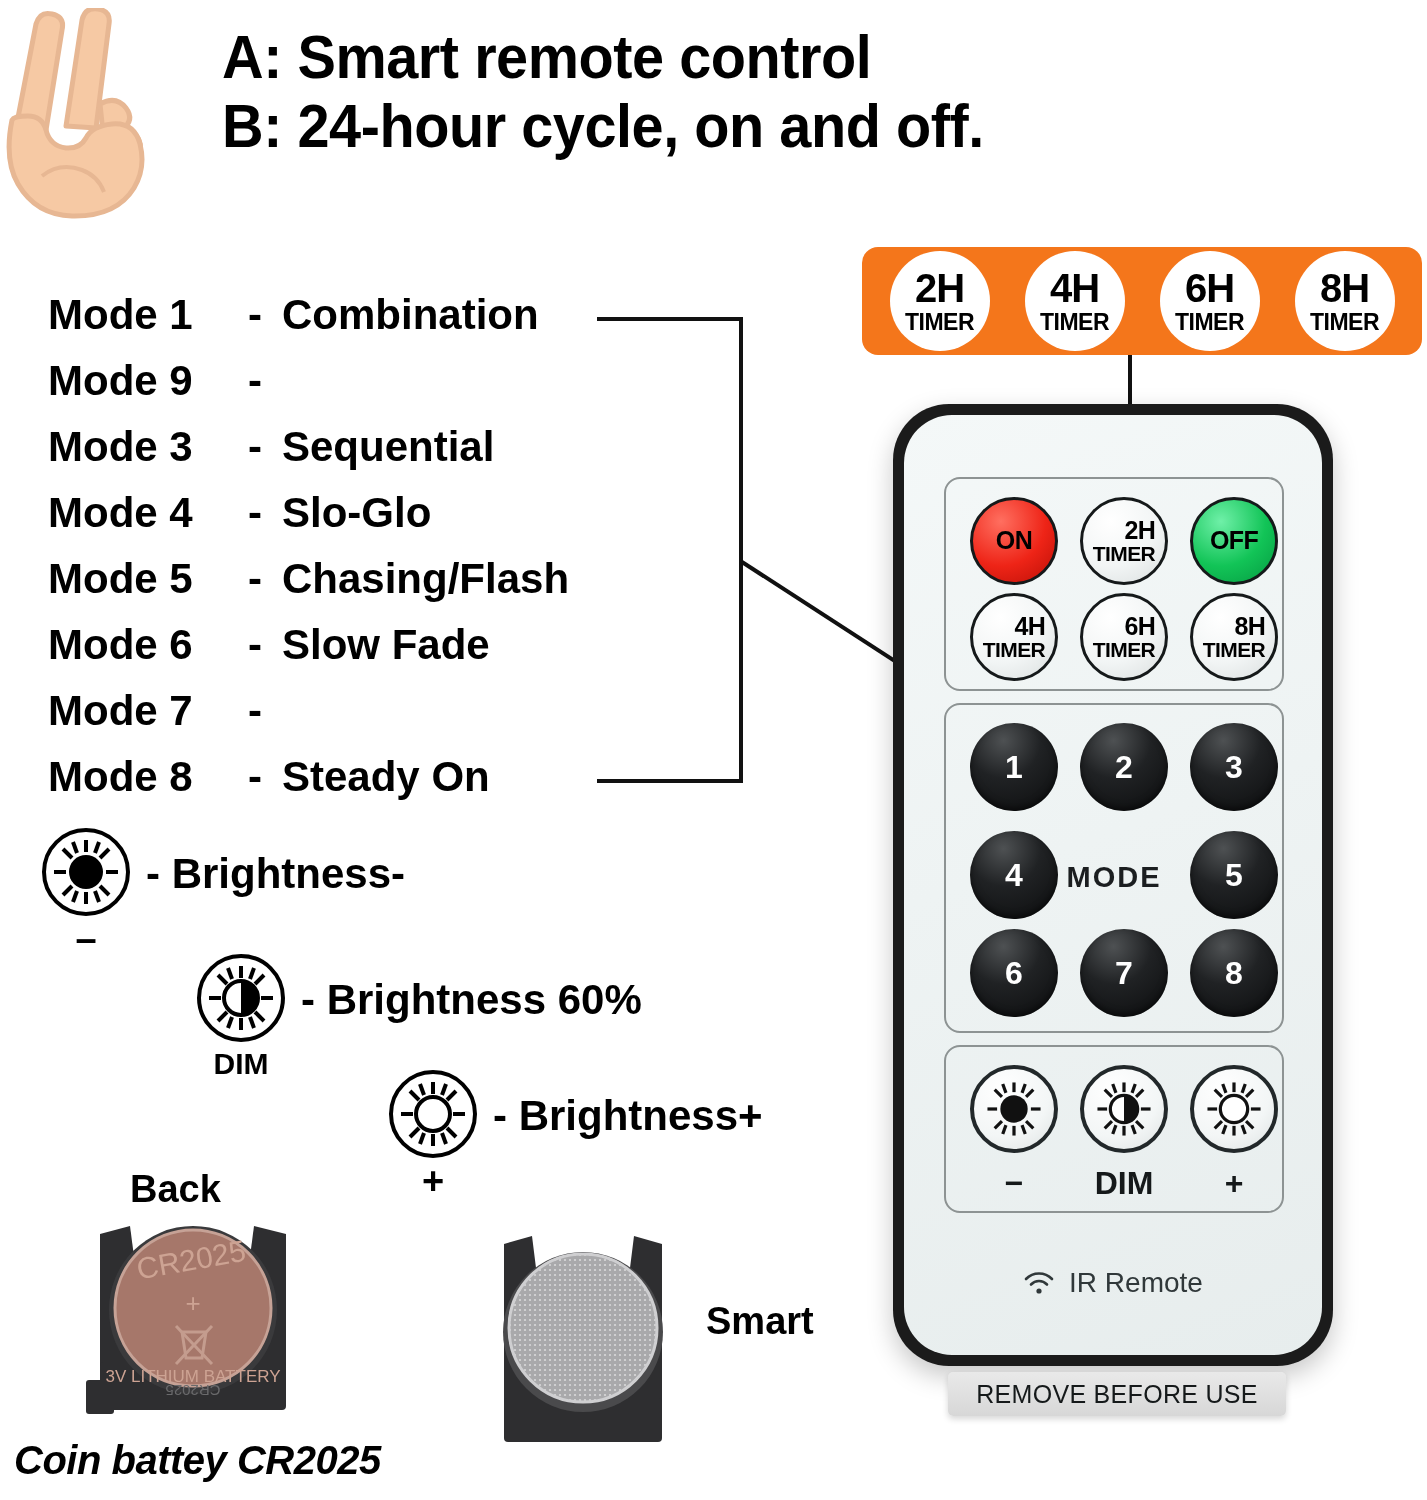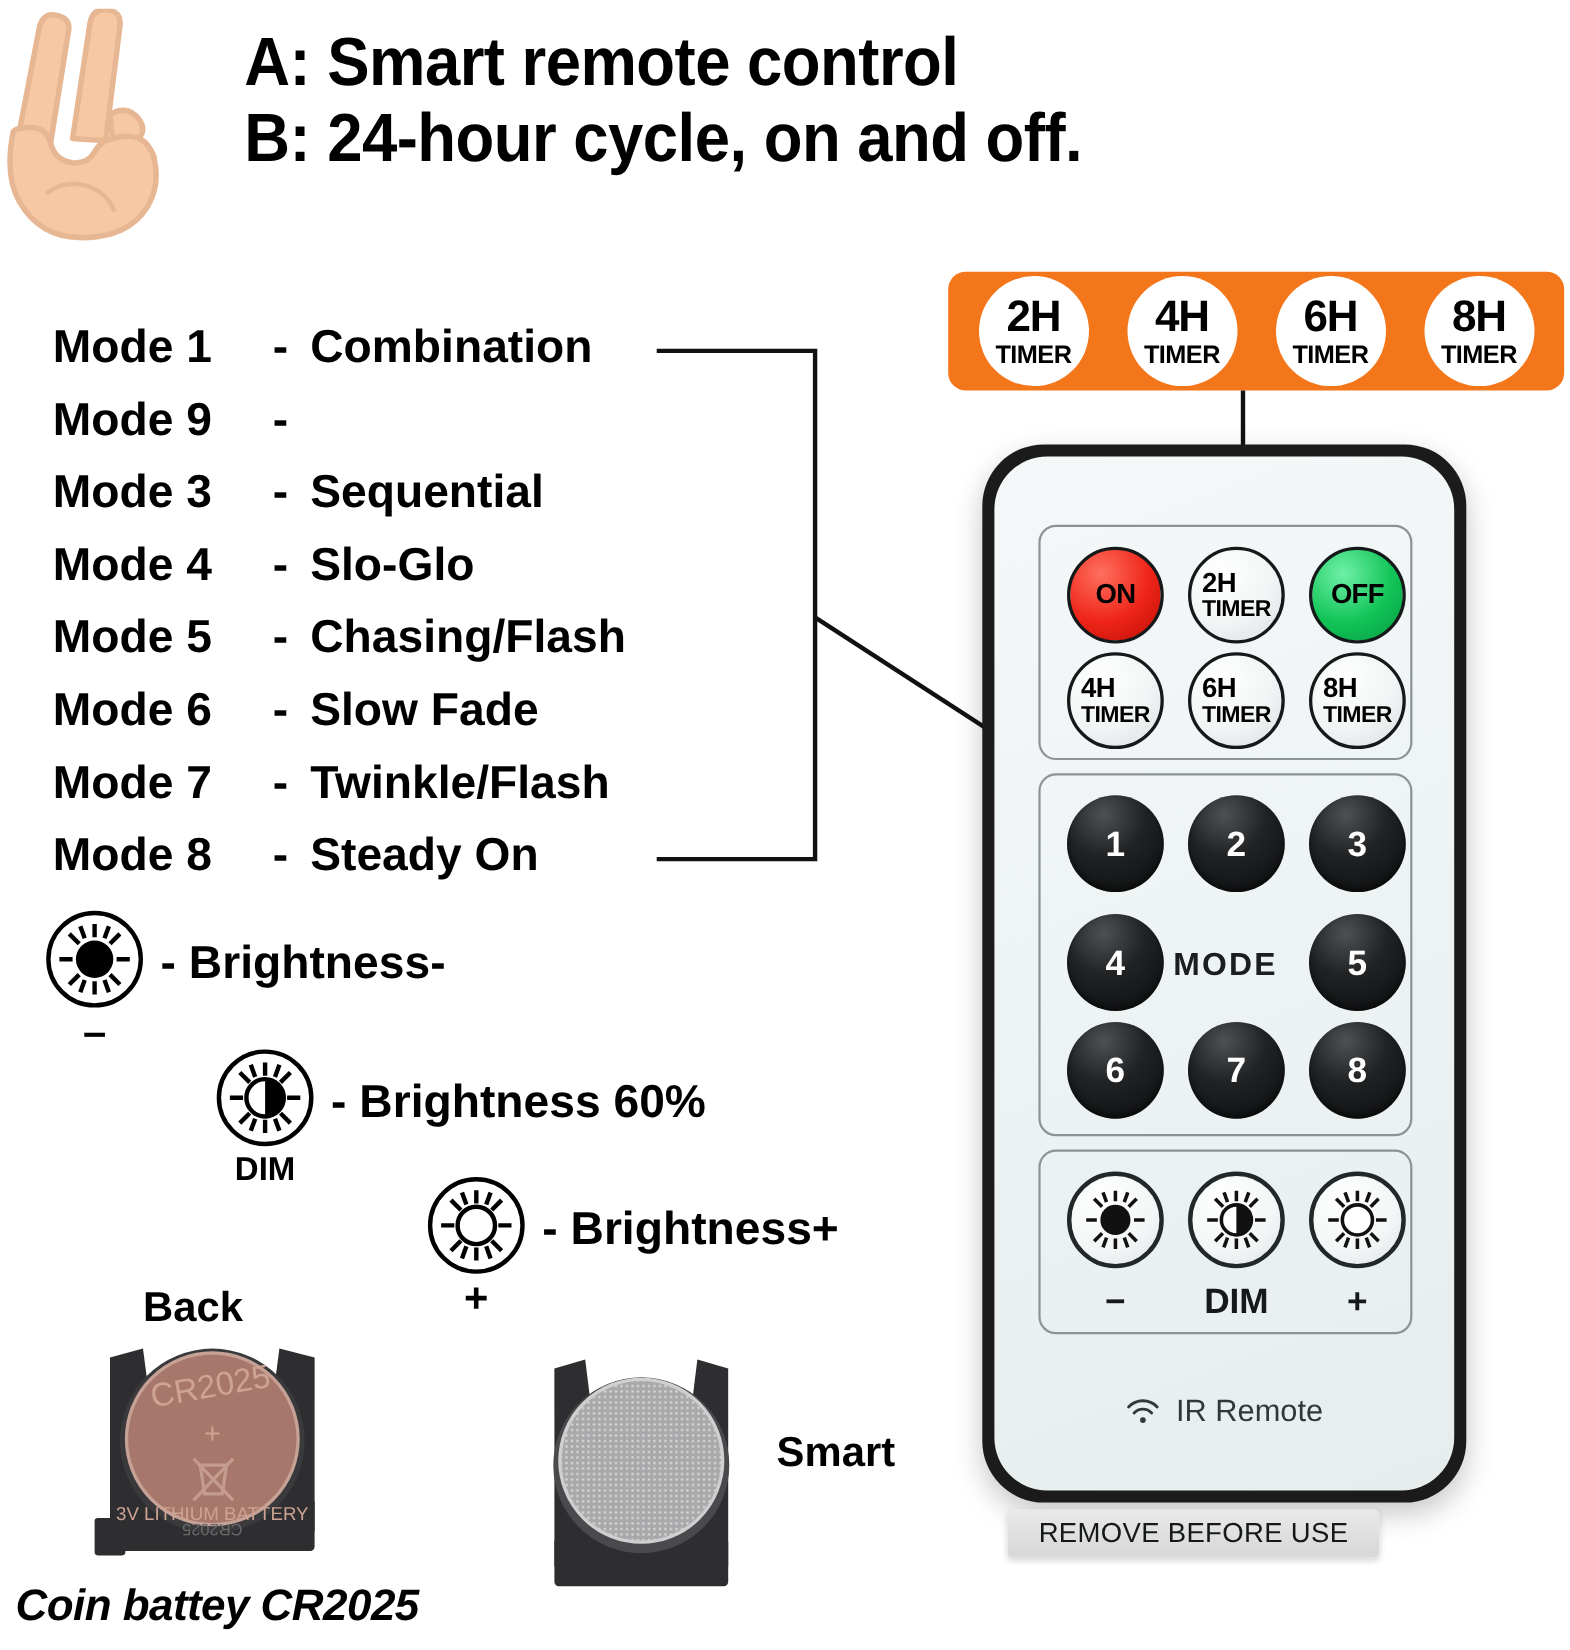--- a/index.html
+++ b/index.html
@@ -96,21 +96,21 @@
     border-radius:16px;
     box-sizing:border-box;
   }
   #panel-power{left:40px;top:62px;width:340px;height:214px;}
   #panel-keys {left:40px;top:288px;width:340px;height:330px;}
   #panel-dim  {left:40px;top:630px;width:340px;height:168px;}
 
   .btn{
     position:absolute;border-radius:50%;
     display:flex;align-items:center;justify-content:center;
-    text-align:left;line-height:1.02;
+    text-align:right;line-height:1.02;
     box-sizing:border-box;
   }
   
   .pbtn{width:88px;height:88px;border:3px solid #15191a;}
   .pbtn.white{background:radial-gradient(circle at 34% 26%,#ffffff 0%,#f2f5f5 55%,#d9dede 100%);}
   .pbtn.red{background:radial-gradient(circle at 34% 26%,#ff6f60 0%,#ee2417 55%,#bb0f06 100%);}
   .pbtn.green{background:radial-gradient(circle at 34% 26%,#6ff0a8 0%,#12c457 55%,#059a41 100%);}
   .pbtn .lab{font-size:25px;font-weight:bold;letter-spacing:-0.6px;}
   .pbtn .lab .sm{display:block;font-size:21px;letter-spacing:-0.6px;}
 
@@ -136,21 +136,21 @@
     position:absolute;font-size:32px;font-weight:bold;color:#15191a;text-align:center;
   }
 
   #ir-row{
     position:absolute;left:0;top:852px;width:100%;
     display:flex;align-items:center;justify-content:center;gap:14px;
     font-size:28px;color:#30383a;
   }
 
   #remove-tab{
-    left:916px;top:1372px;width:338px;height:44px;
+    left:948px;top:1372px;width:338px;height:44px;
     background:linear-gradient(180deg,#e9e9e9,#d7d7d7);
     border-radius:5px;
     display:flex;align-items:center;justify-content:center;
     font-size:25px;color:#15191a;letter-spacing:0.3px;
     box-shadow:0 3px 6px rgba(0,0,0,.16);
   }
 </style>
 </head>
 <body>
 
@@ -199,21 +199,20 @@
     <span class="mode-name">Chasing/Flash</span>
   </div>
   <div class="mode-row">
     <span class="mode-label">Mode 6</span>
     <span class="mode-dash">-</span>
     <span class="mode-name">Slow Fade</span>
   </div>
   <div class="mode-row">
     <span class="mode-label">Mode 7</span>
     <span class="mode-dash">-</span>
-    <span class="mode-name">Twinkle/Flash</span>
   </div>
   <div class="mode-row">
     <span class="mode-label">Mode 8</span>
     <span class="mode-dash">-</span>
     <span class="mode-name">Steady On</span>
   </div>
 </div>
 
 <svg class="abs" id="bracket" viewBox="0 0 150 490">
   <path d="M2 14 L146 14 L146 476 L2 476" fill="none" stroke="#111" stroke-width="4"></path>

